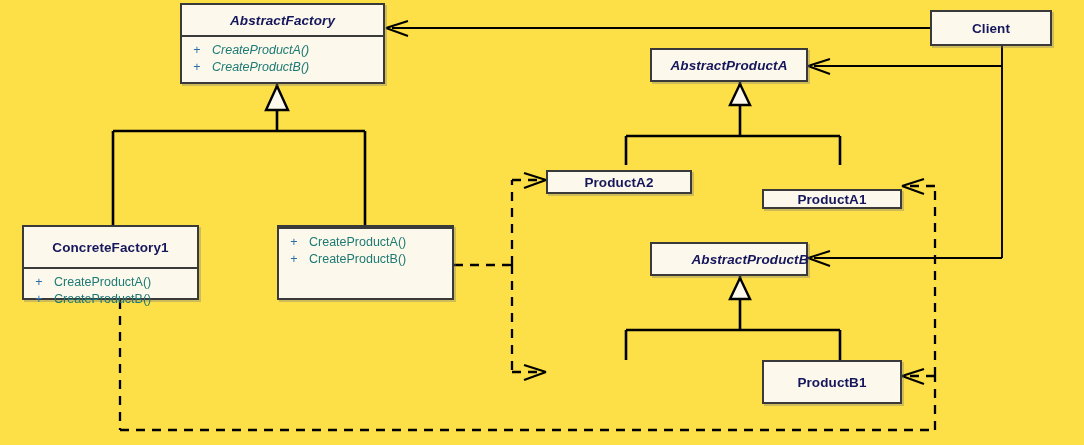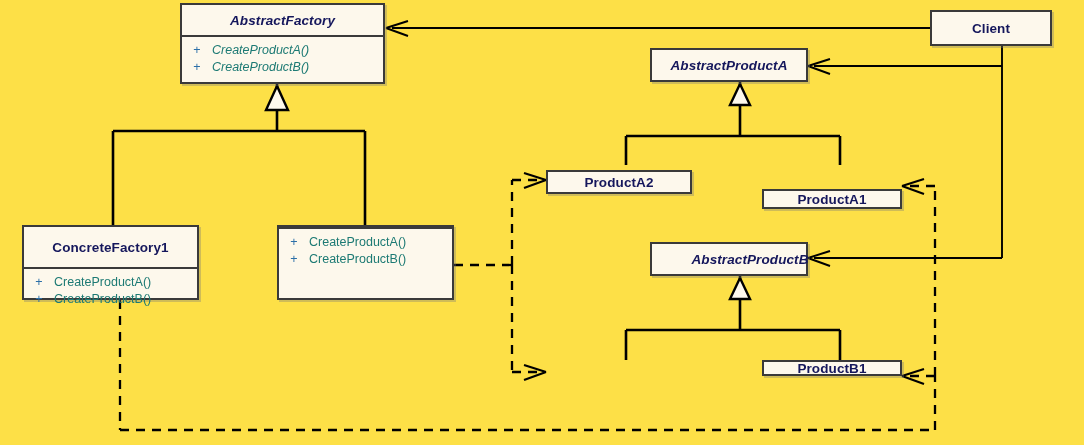--- a/index.html
+++ b/index.html
@@ -85,21 +85,21 @@
 
   #box-product-a2{ left:546px; top:170px; width:146px; height:24px; }
   #box-product-a2 .uml-title{ height:100%; }
 
   #box-product-a1{ left:762px; top:165px; width:140px; height:20px;margin-top:24px; }
   #box-product-a1 .uml-title{ height:100%; }
 
   #box-product-b2{ left:546px; top:360px; width:140px; height:32px; }
   #box-product-b2 .uml-title{ height:100%; }
 
-  #box-product-b1{ left:762px; top:360px; width:140px; height:16px; }
+  #box-product-b1{ left:762px; top:360px; width:140px; height:44px; }
   #box-product-b1 .uml-title{ height:100%; }
 
   #box-concrete-factory-1{ left:22px; top:225px; width:177px; height:75px; }
   #box-concrete-factory-1 .uml-title{ height:40px; }
 
   #box-concrete-factory-2{ left:277px; top:225px; width:177px; height:75px; }
   #box-concrete-factory-2 .uml-title{ height:29px; }
 </style>
 </head>
 <body>

